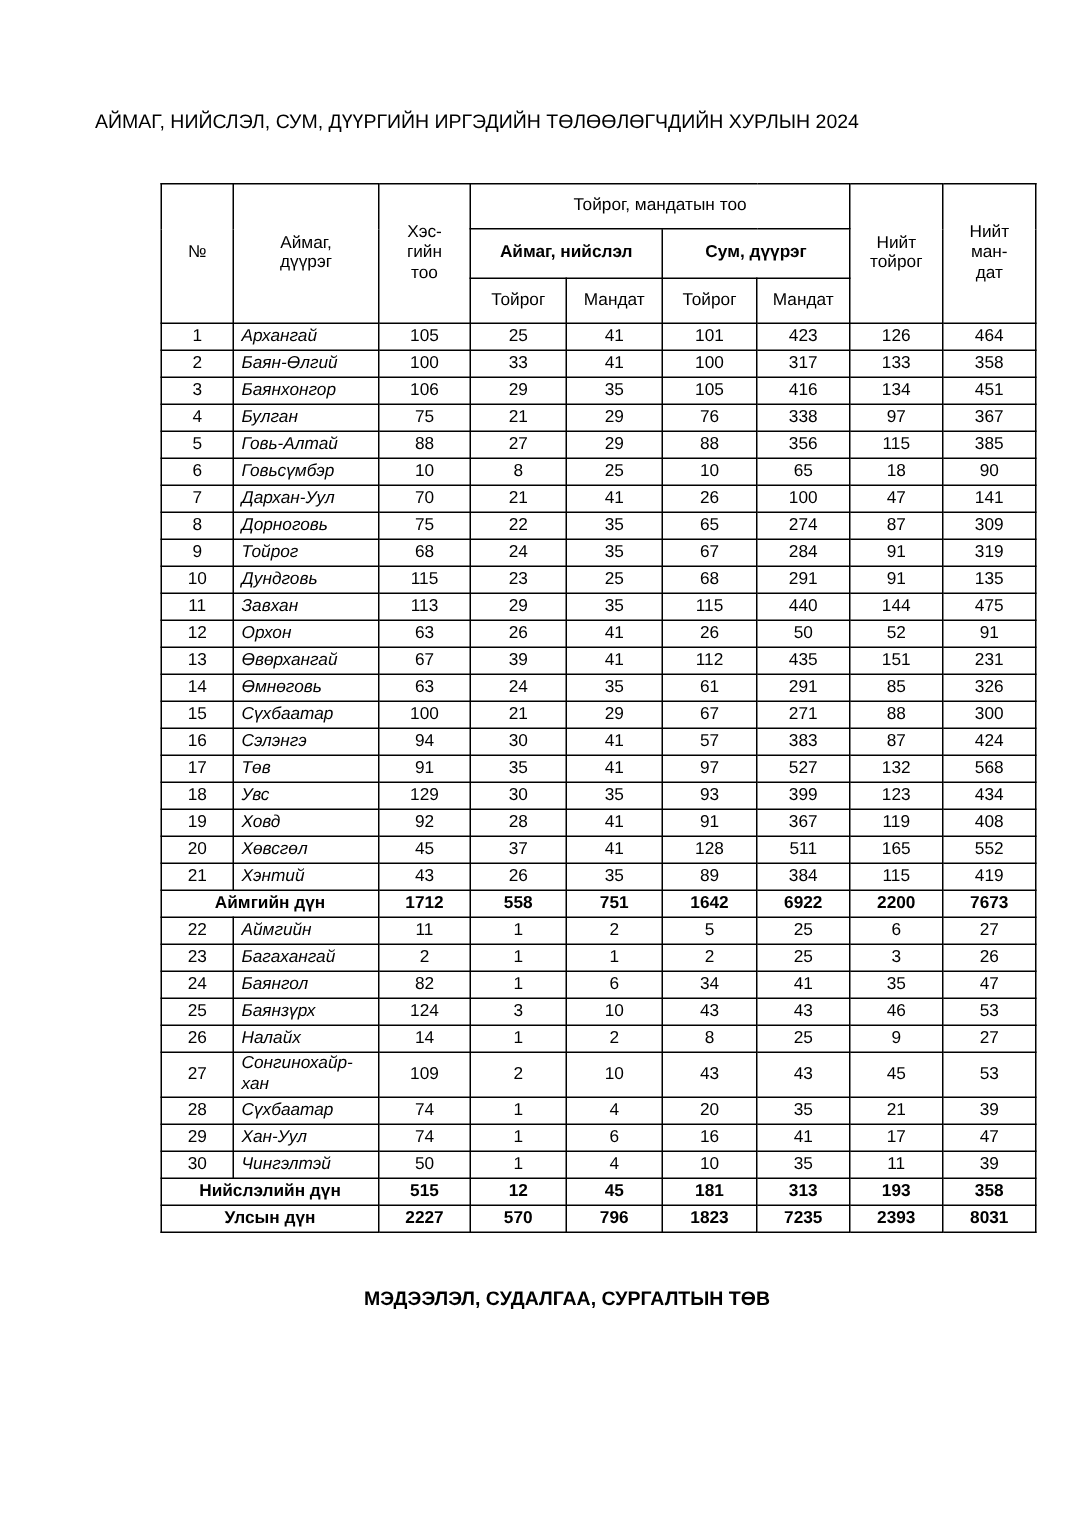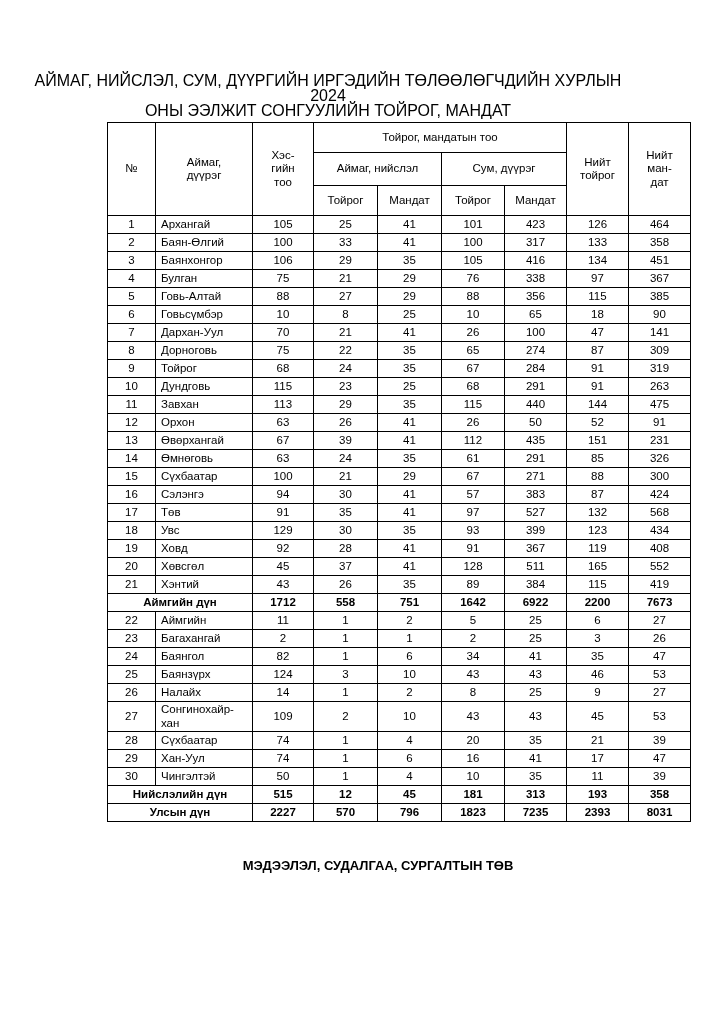--- a/index.html
+++ b/index.html
@@ -8,24 +8,24 @@
     width: 724px;
     height: 1024px;
     background: #ffffff;
     font-family: "Liberation Sans", sans-serif;
     color: #000;
     overflow: hidden;
   }
   .title {
     position: absolute;
     top: 73px;
-    left: 16px;
+    left: 6px;
     width: 624px;
     text-align: center;
-    font-size: 16px;
+    font-size: 13px;
     line-height: 15px;
     font-weight: normal;
   }
   .data-table {
     position: absolute;
     top: 122px;
     left: 107px;
     width: 583px;
     border-collapse: collapse;
     table-layout: fixed;
@@ -35,43 +35,42 @@
     border: 1px solid #000;
     padding: 1px 3px;
     text-align: center;
     vertical-align: middle;
     font-weight: normal;
     line-height: 13.5px;
     overflow: hidden;
   }
   .data-table thead th { white-space: pre-line; }
   .hr1 th { height: 27px; }
-  .hr2 th { height: 30px; }
+  .hr2 th { height: 30px; font-weight: bold; }
   .hr3 th { height: 27px; }
   .data-table tbody td { height: 15px; }
-  td.name-cell { text-align: left; padding-left: 5px; white-space: pre-line; }
+  td.name-cell { text-align: left; padding-left: 5px; white-space: pre-line; font-style: italic; }
   tr.sum-row td { font-weight: bold; }
   .footer {
     position: absolute;
     top: 858px;
     left: 16px;
     width: 724px;
     text-align: center;
     font-weight: bold;
     font-size: 13px;
   }
 </style>
 </head>
 <body>
 
 <div class="page">
 
   <div class="title">
     <div>АЙМАГ, НИЙСЛЭЛ, СУМ, ДҮҮРГИЙН ИРГЭДИЙН ТӨЛӨӨЛӨГЧДИЙН ХУРЛЫН 2024</div>
-    <div>ОНЫ ЭЭЛЖИТ СОНГУУЛИЙН ТОЙРОГ, МАНДАТ</div>
   </div>
 
   <table class="data-table">
     <colgroup>
       <col style="width:48px">
       <col style="width:97px">
       <col style="width:61px">
       <col style="width:64px">
       <col style="width:64px">
       <col style="width:63px">
@@ -207,21 +206,21 @@
         </tr>
         <tr>
           <td>10</td>
           <td class="name-cell">Дундговь</td>
           <td>115</td>
           <td>23</td>
           <td>25</td>
           <td>68</td>
           <td>291</td>
           <td>91</td>
-          <td>263</td>
+          <td>135</td>
         </tr>
         <tr>
           <td>11</td>
           <td class="name-cell">Завхан</td>
           <td>113</td>
           <td>29</td>
           <td>35</td>
           <td>115</td>
           <td>440</td>
           <td>144</td>

